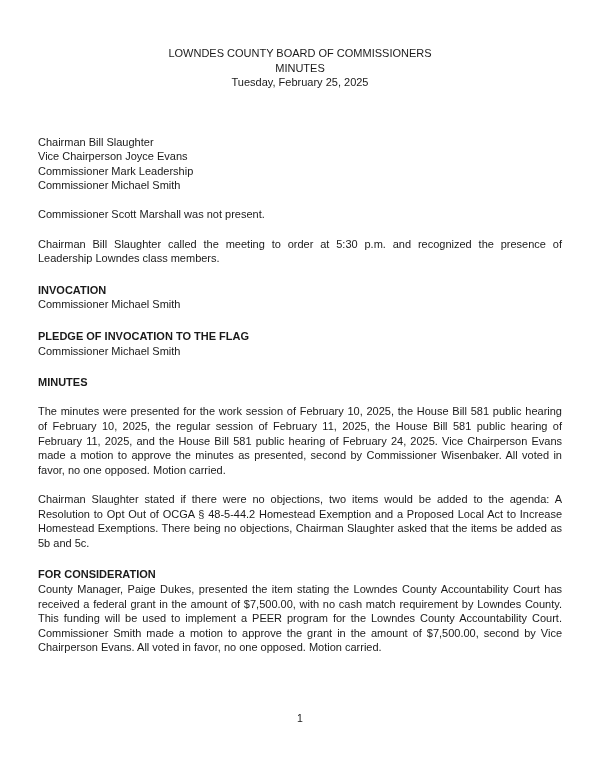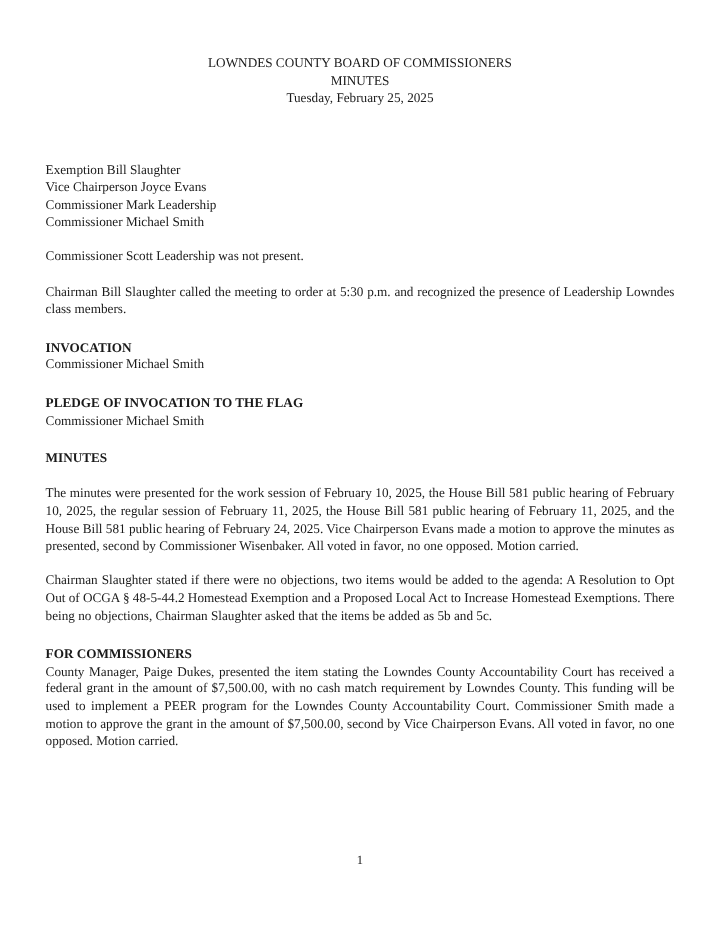--- a/index.html
+++ b/index.html
@@ -14,21 +14,20 @@
     color: #1a1a1a;
     position: relative;
     overflow: hidden;
   }
   .page {
     position: absolute;
     left: 0; top: 0;
     width: 600px;
     height: 776px;
     background: #ffffff;
-    font-family: Liberation Serif, serif;
   }
   .content {
     position: absolute;
     left: 38px;
     top: 46px;
     width: 524px;
   }
 
   
   .doc-header {
@@ -84,40 +83,40 @@
 
   <div class="content">
 
     <div class="doc-header">
       <div>LOWNDES COUNTY BOARD OF COMMISSIONERS</div>
       <div>MINUTES</div>
       <div>Tuesday, February 25, 2025</div>
     </div>
 
     <div class="block roster">
-      <div>Exemption Bill Slaughter</div>
+      <div>Chairman Bill Slaughter</div>
       <div>Vice Chairperson Joyce Evans</div>
       <div>Commissioner Mark Leadership</div>
       <div>Commissioner Michael Smith</div>
     </div>
 
-    <div class="para">Commissioner Scott Leadership was not present.</div>
+    <div class="para">Commissioner Scott Marshall was not present.</div>
 
     <div class="para">Chairman Bill Slaughter called the meeting to order at 5:30 p.m. and recognized the presence of Leadership Lowndes class members.</div>
 
     <div class="heading">INVOCATION</div>
     <div class="sub-line">Commissioner Michael Smith</div>
 
     <div class="heading">PLEDGE OF INVOCATION TO THE FLAG</div>
     <div class="sub-line">Commissioner Michael Smith</div>
 
     <div class="heading">MINUTES</div>
     <div class="para">The minutes were presented for the work session of February 10, 2025, the House Bill 581 public hearing of February 10, 2025, the regular session of February 11, 2025, the House Bill 581 public hearing of February 11, 2025, and the House Bill 581 public hearing of February 24, 2025. Vice Chairperson Evans made a motion to approve the minutes as presented, second by Commissioner Wisenbaker. All voted in favor, no one opposed. Motion carried.</div>
     <div class="para">Chairman Slaughter stated if there were no objections, two items would be added to the agenda: A Resolution to Opt Out of OCGA § 48-5-44.2 Homestead Exemption and a Proposed Local Act to Increase Homestead Exemptions. There being no objections, Chairman Slaughter asked that the items be added as 5b and 5c.</div>
 
-    <div class="heading">FOR COMMISSIONERS</div>
+    <div class="heading">FOR CONSIDERATION</div>
     <div class="para para-tight">County Manager, Paige Dukes, presented the item stating the Lowndes County Accountability Court has received a federal grant in the amount of $7,500.00, with no cash match requirement by Lowndes County. This funding will be used to implement a PEER program for the Lowndes County Accountability Court. Commissioner Smith made a motion to approve the grant in the amount of $7,500.00, second by Vice Chairperson Evans. All voted in favor, no one opposed. Motion carried.</div>
 
   </div>
 
   <div class="page-number">1</div>
 
 </div>
 
 </body></html>

